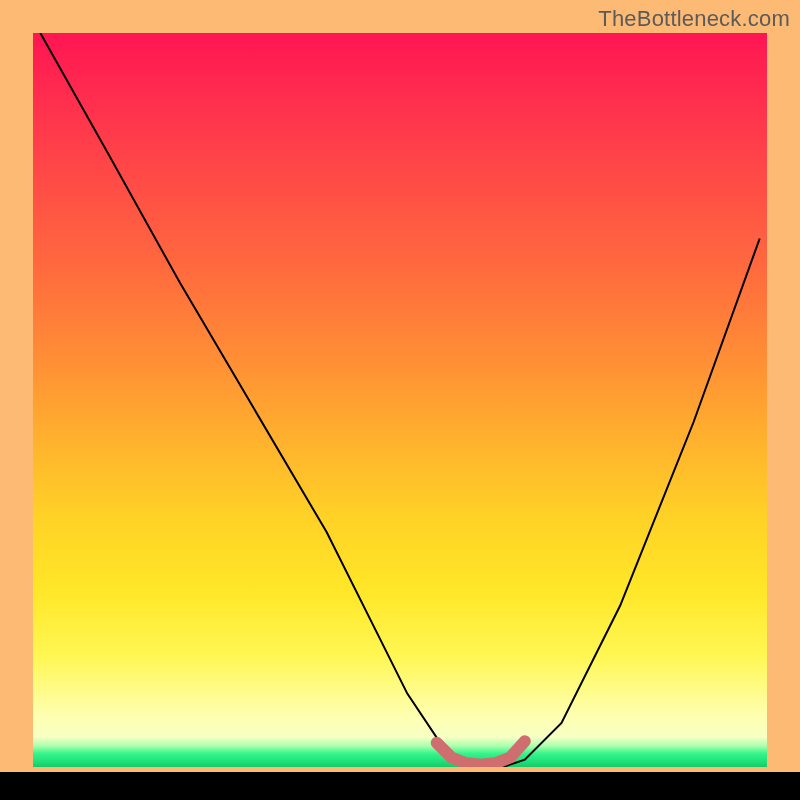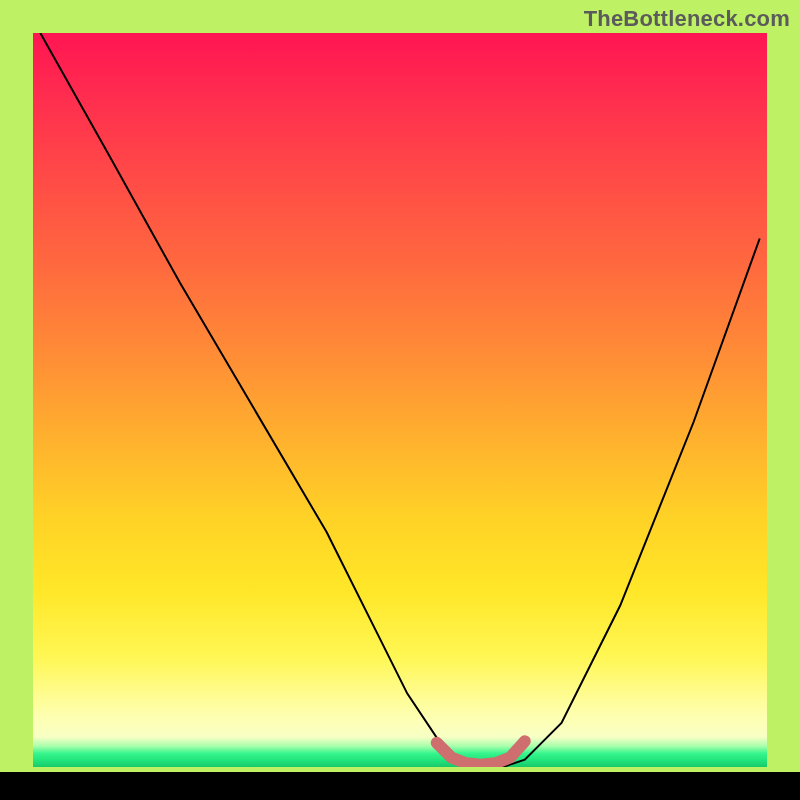--- a/index.html
+++ b/index.html
@@ -8,22 +8,21 @@
     width: 800px;
     height: 800px;
     background: #000;
     overflow: hidden;
     font-family: Arial, Helvetica, sans-serif;
   }
   .stage {
     position: relative;
     width: 800px;
     height: 772px;
-    background: #bef264;
-    font-weight: bold;
+    background: #fdba74;
   }
   .plot-area {
     position: absolute;
     left: 33px;
     top: 33px;
     width: 734px;
     height: 734px;
     overflow: hidden;
   }
   

